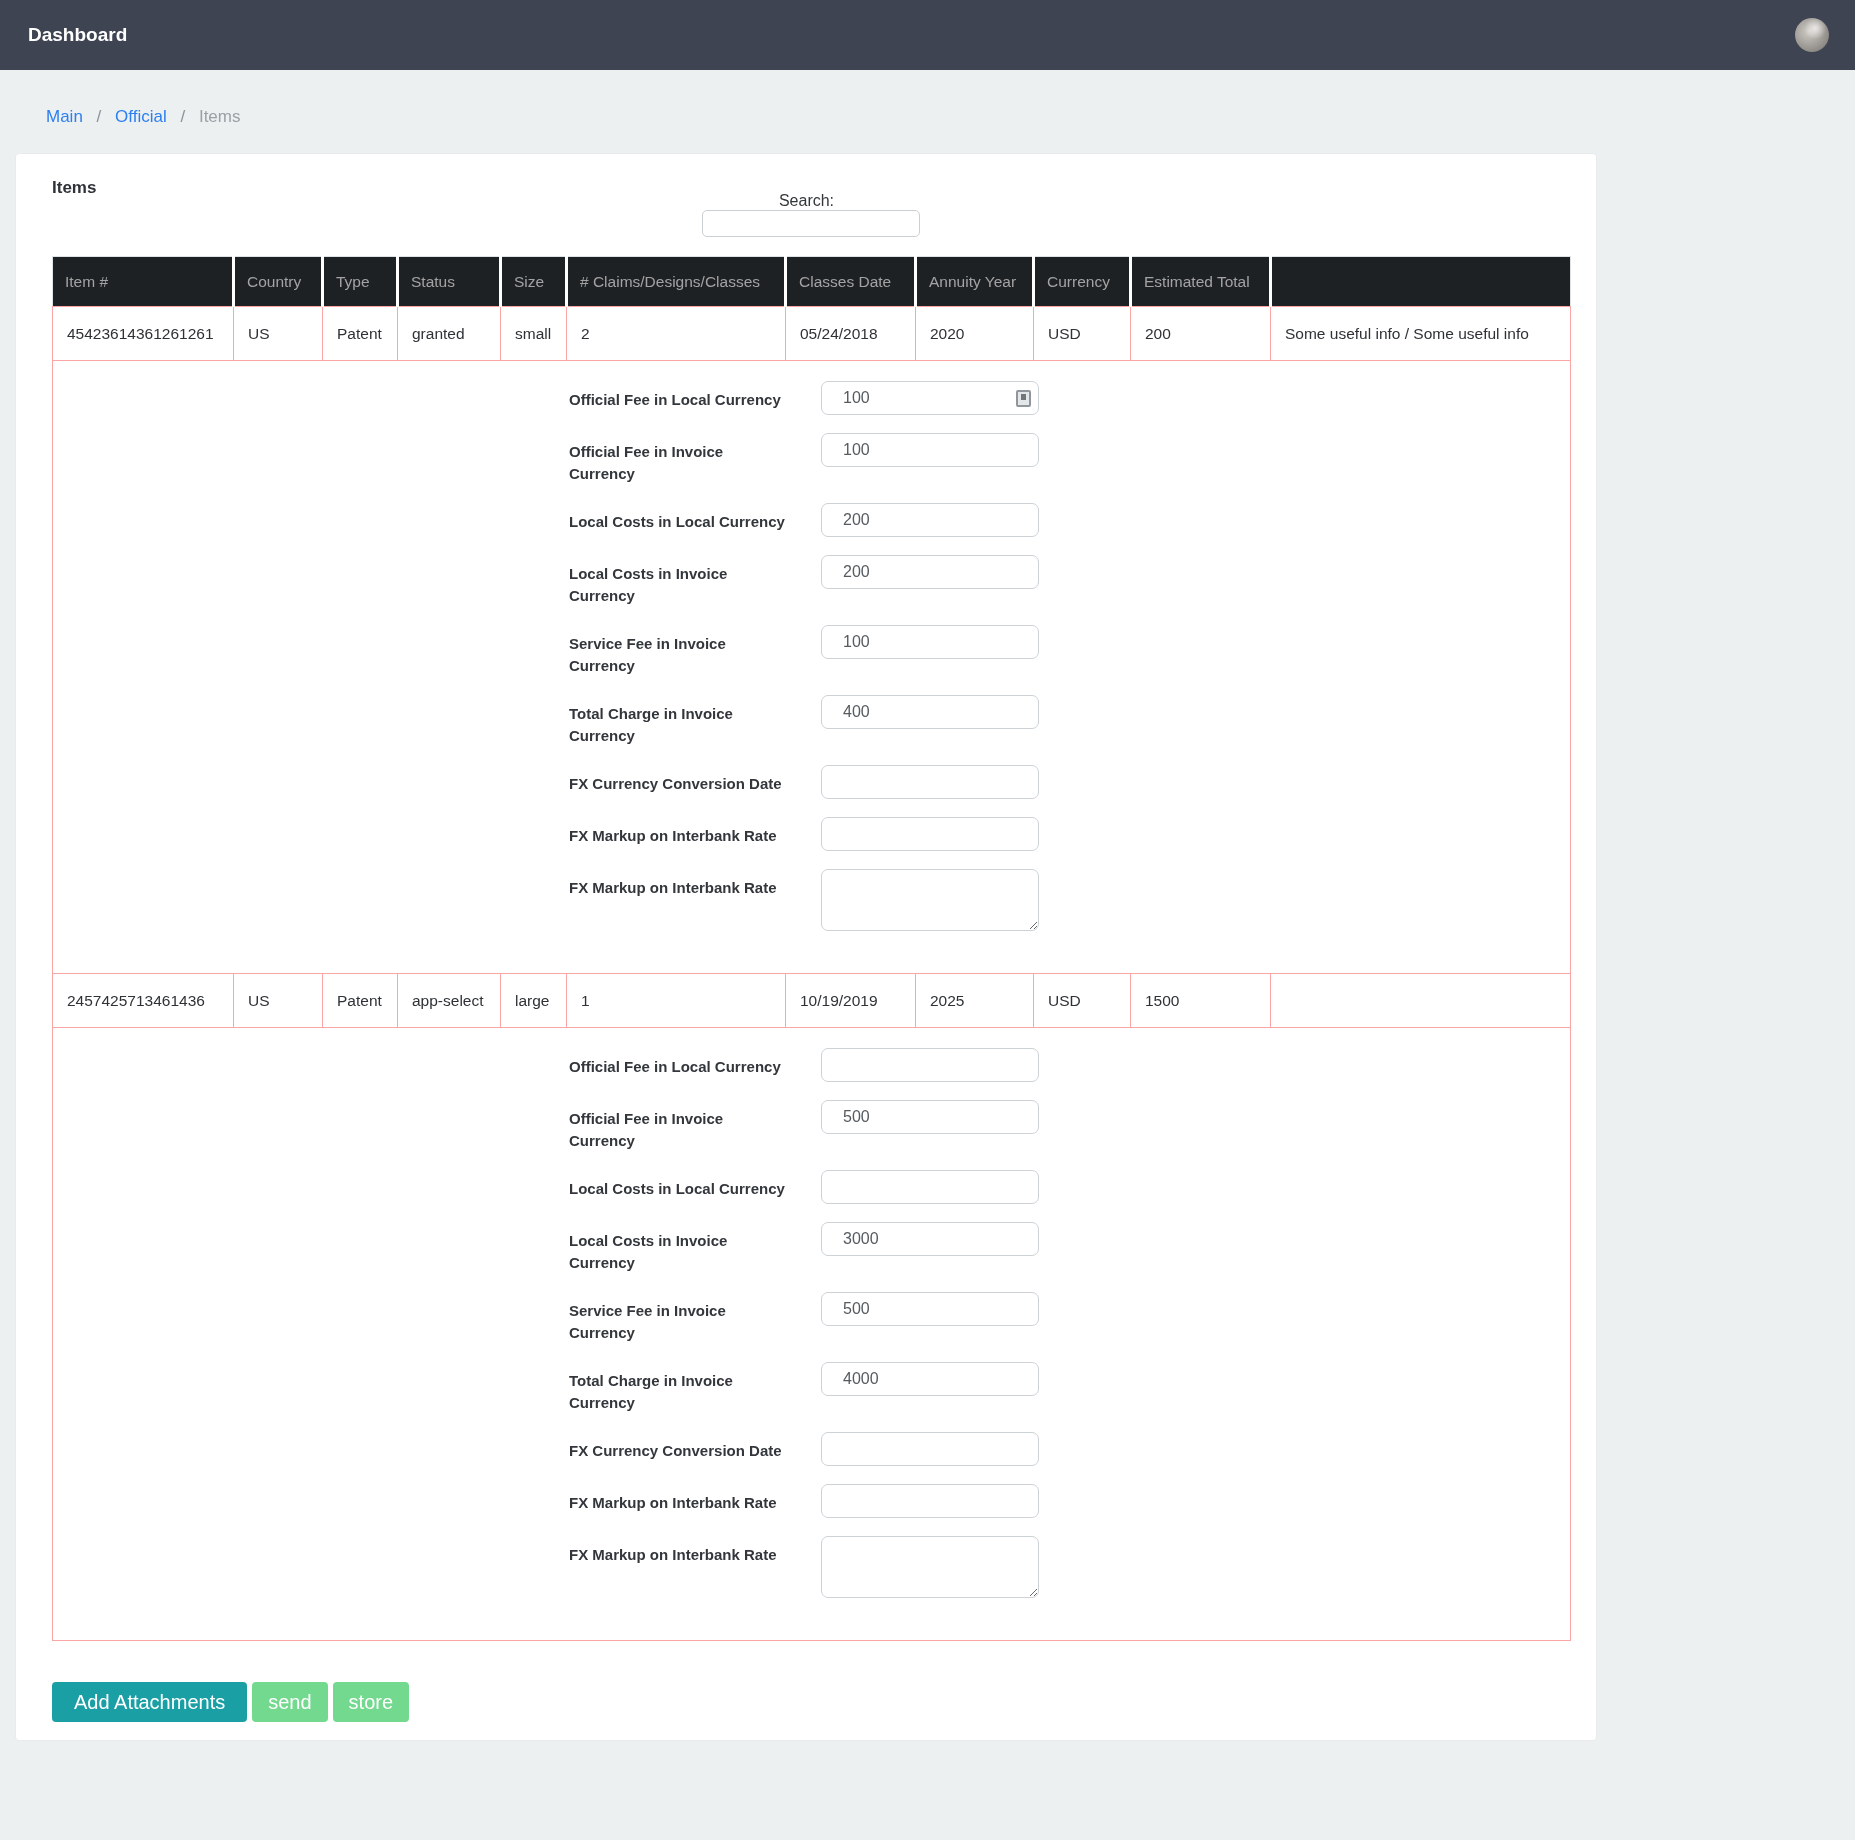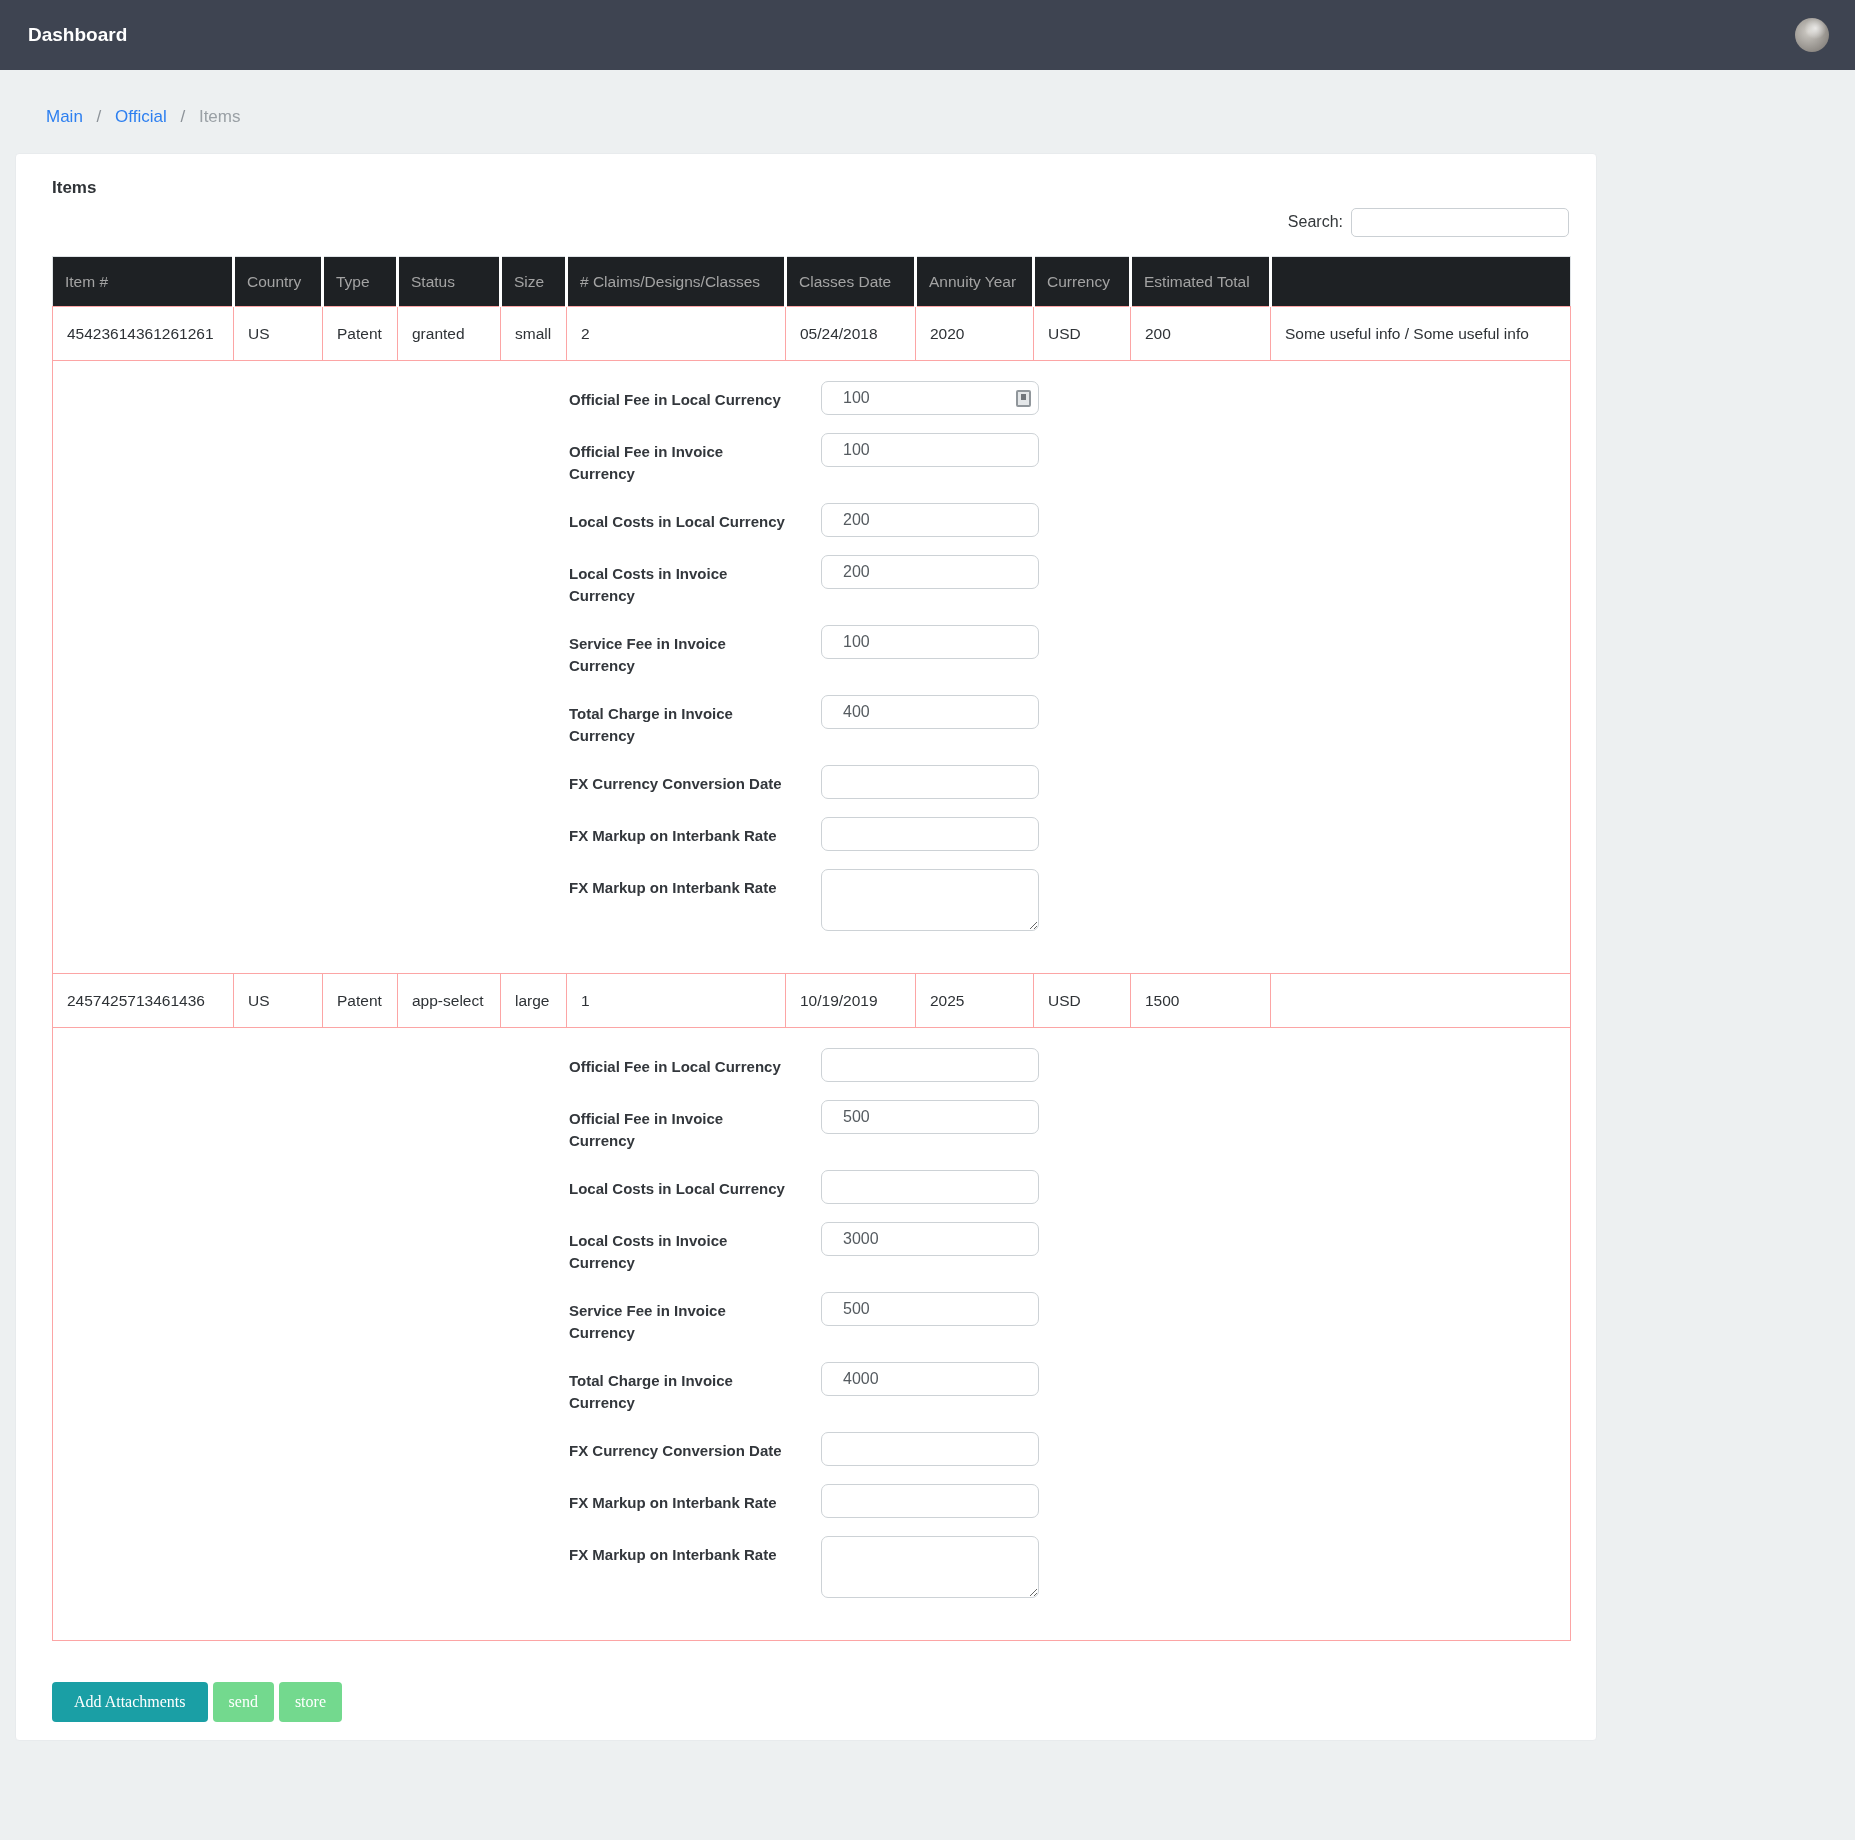--- a/index.html
+++ b/index.html
@@ -58,21 +58,21 @@
   .breadcrumb .current { color:#9aa0a5; }
 
   .panel {
     background:#ffffff; border-radius:4px; border:1px solid #e8ebed;
     margin-top:26px; width:1582px;
     padding:24px 27px 18px 36px;
   }
   .panel-title { font-size:17px; font-weight:bold; color:#2f3337; margin:0; }
   .search-row {
     display:flex; justify-content:flex-end; align-items:center;
-    margin-top:9px; height:30px;
+    margin-top:9px; height:30px;flex-direction:column;
   }
   .search-row label { font-size:16px; color:#33373a; margin-right:8px; }
   .search-row input {
     width:218px; height:29px; border:1px solid #cbd0d4; border-radius:5px;
     padding:4px 10px; font-size:15px; font-family:inherit; color:#444;
     outline:none; background:#fff;
   }
 
   
   table.items-table {
@@ -116,22 +116,22 @@
     border:2px solid #90969b; border-radius:2px; background:#e4e7e9; cursor:pointer;
   }
   .addon::before {
     content:""; position:absolute; left:3px; top:2px;
     width:5px; height:6px; background:#71767b;
   }
 
   
   .actions { margin-top:41px; display:flex; }
   .actions button {
-    border:none; border-radius:4px; color:#fff; font-size:16px;
-    font-family:Liberation Serif, serif; height:40px; cursor:pointer; margin-right:5px;
+    border:none; border-radius:4px; color:#fff; font-size:20px;
+    font-family:Liberation Sans, sans-serif; height:40px; cursor:pointer; margin-right:5px;
   }
   .btn-teal  { background:var(--teal,#1a9fa5); padding:0 22px; }
   .btn-green { background:var(--green,#73d98e); padding:0 16px; }
 </style>
 </head>
 <body>
 
 <div class="app">
 
 

